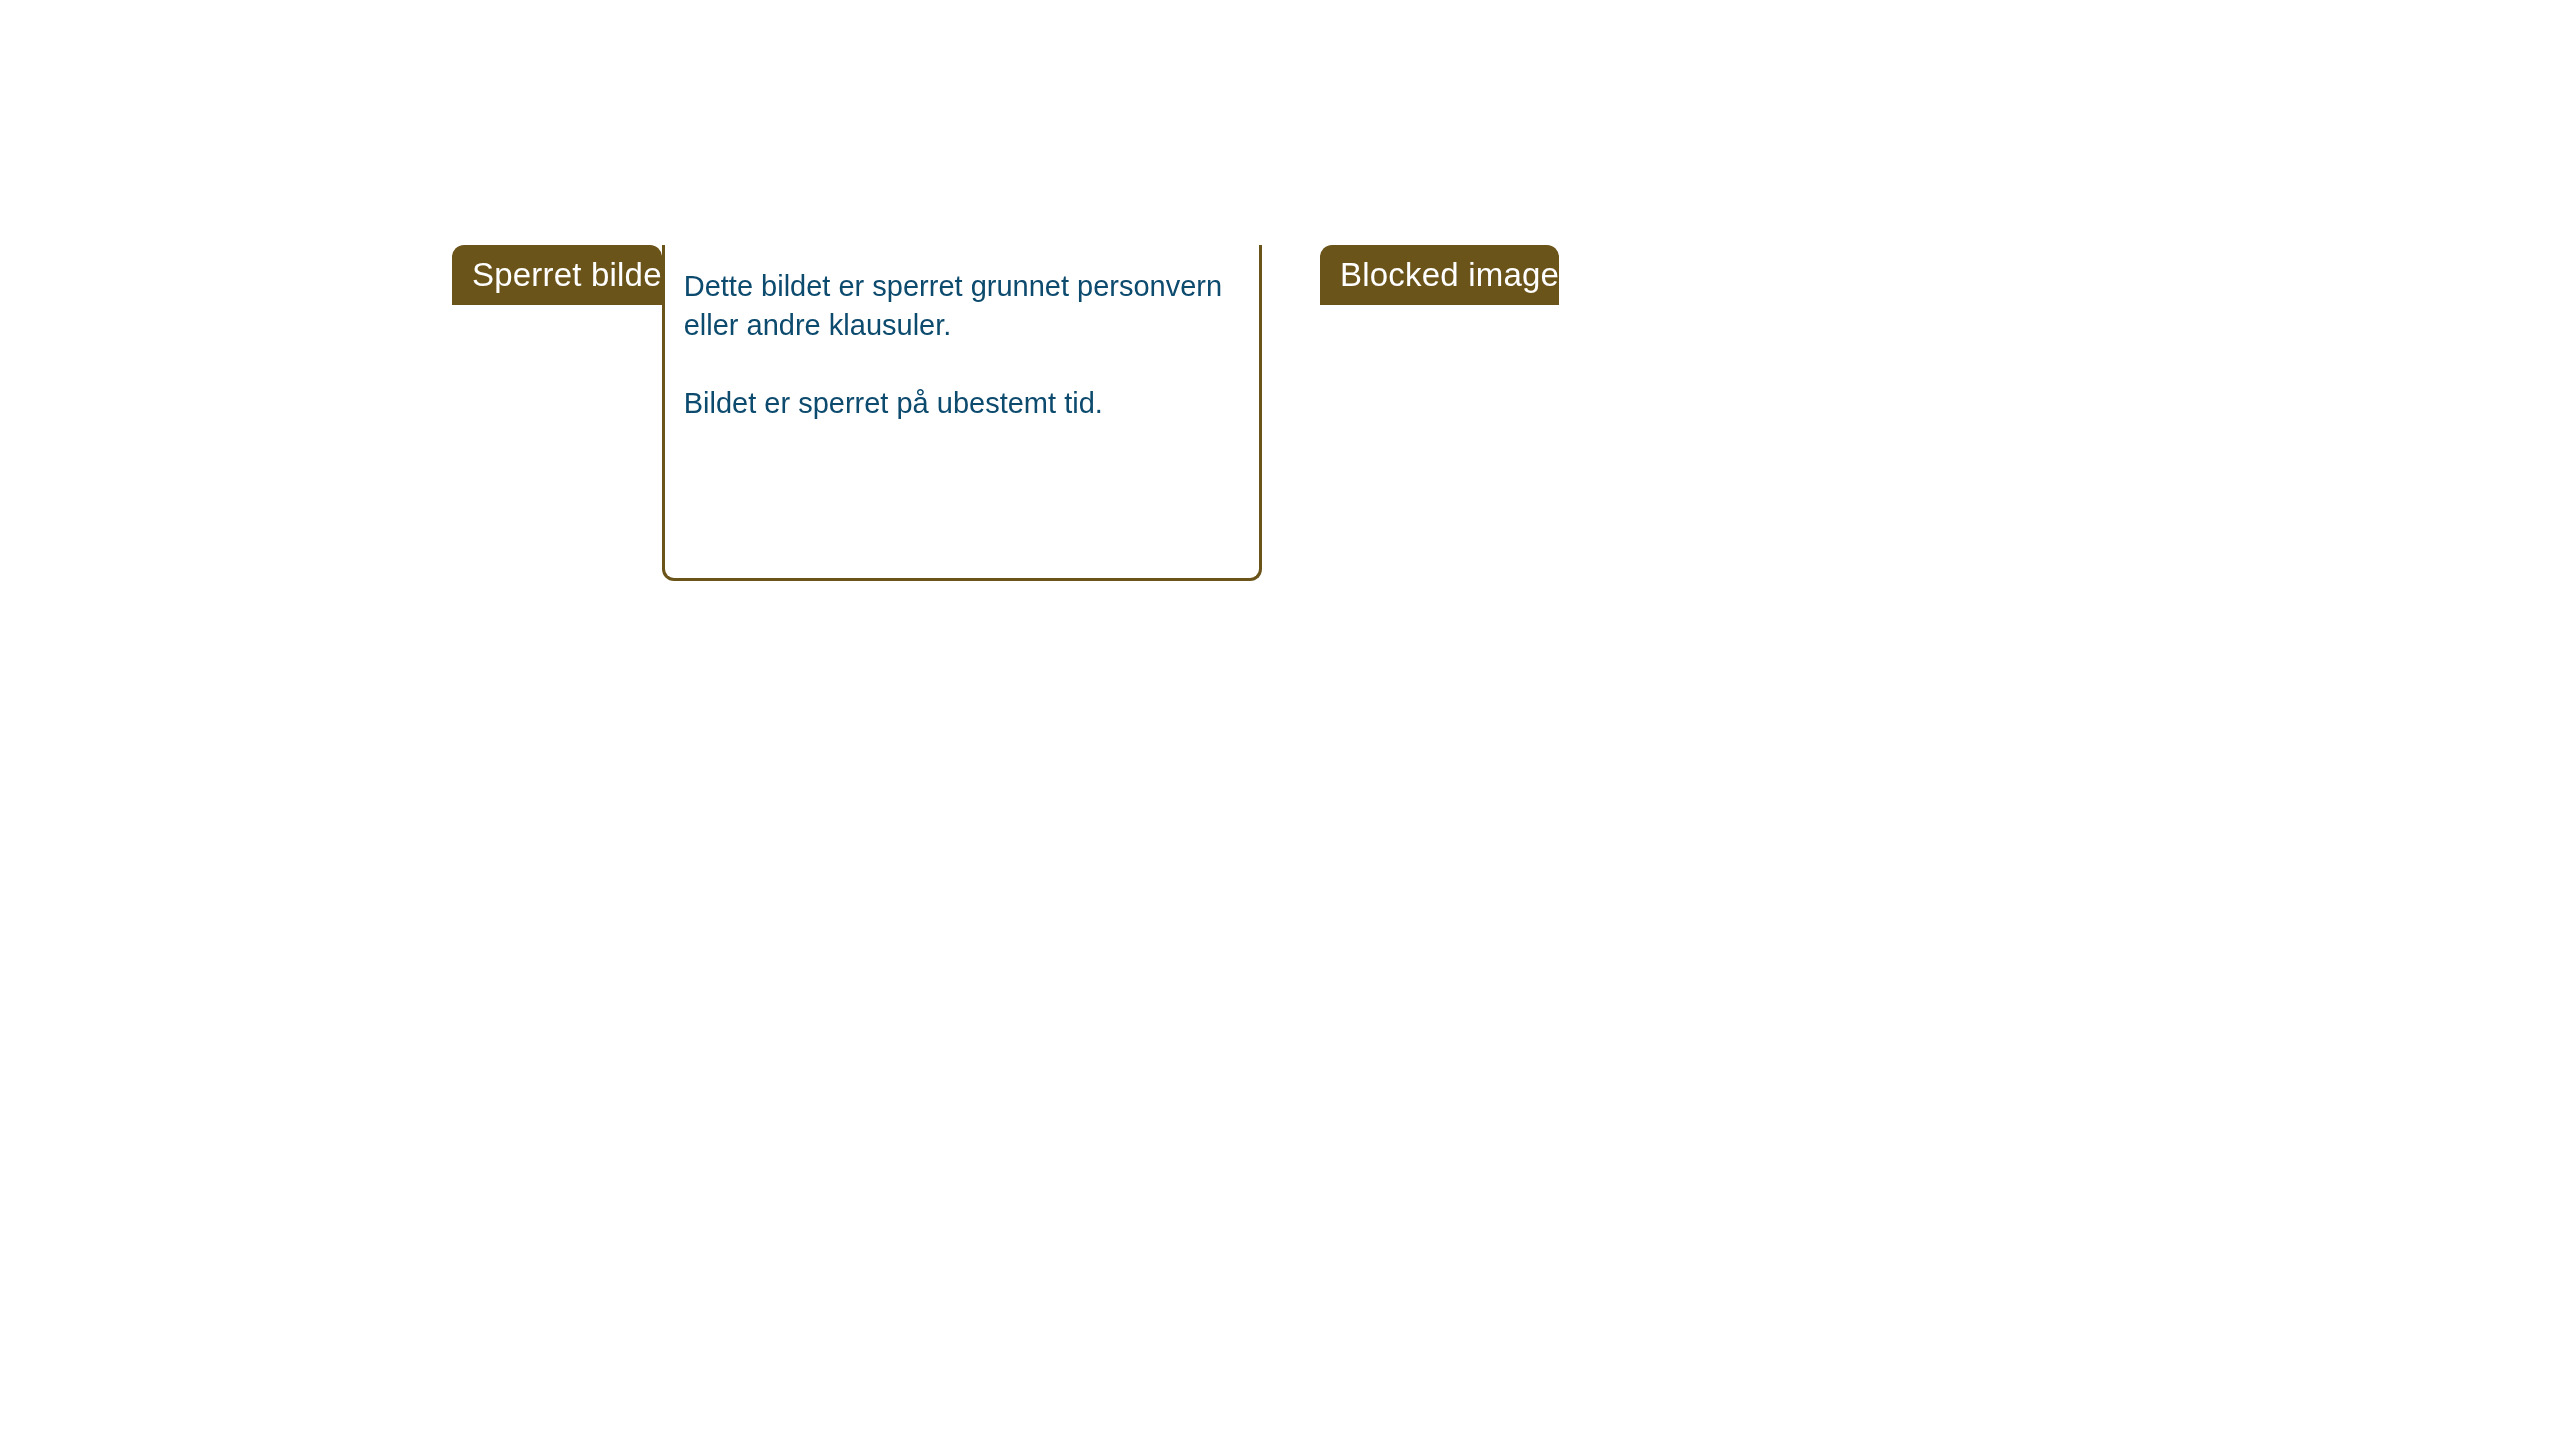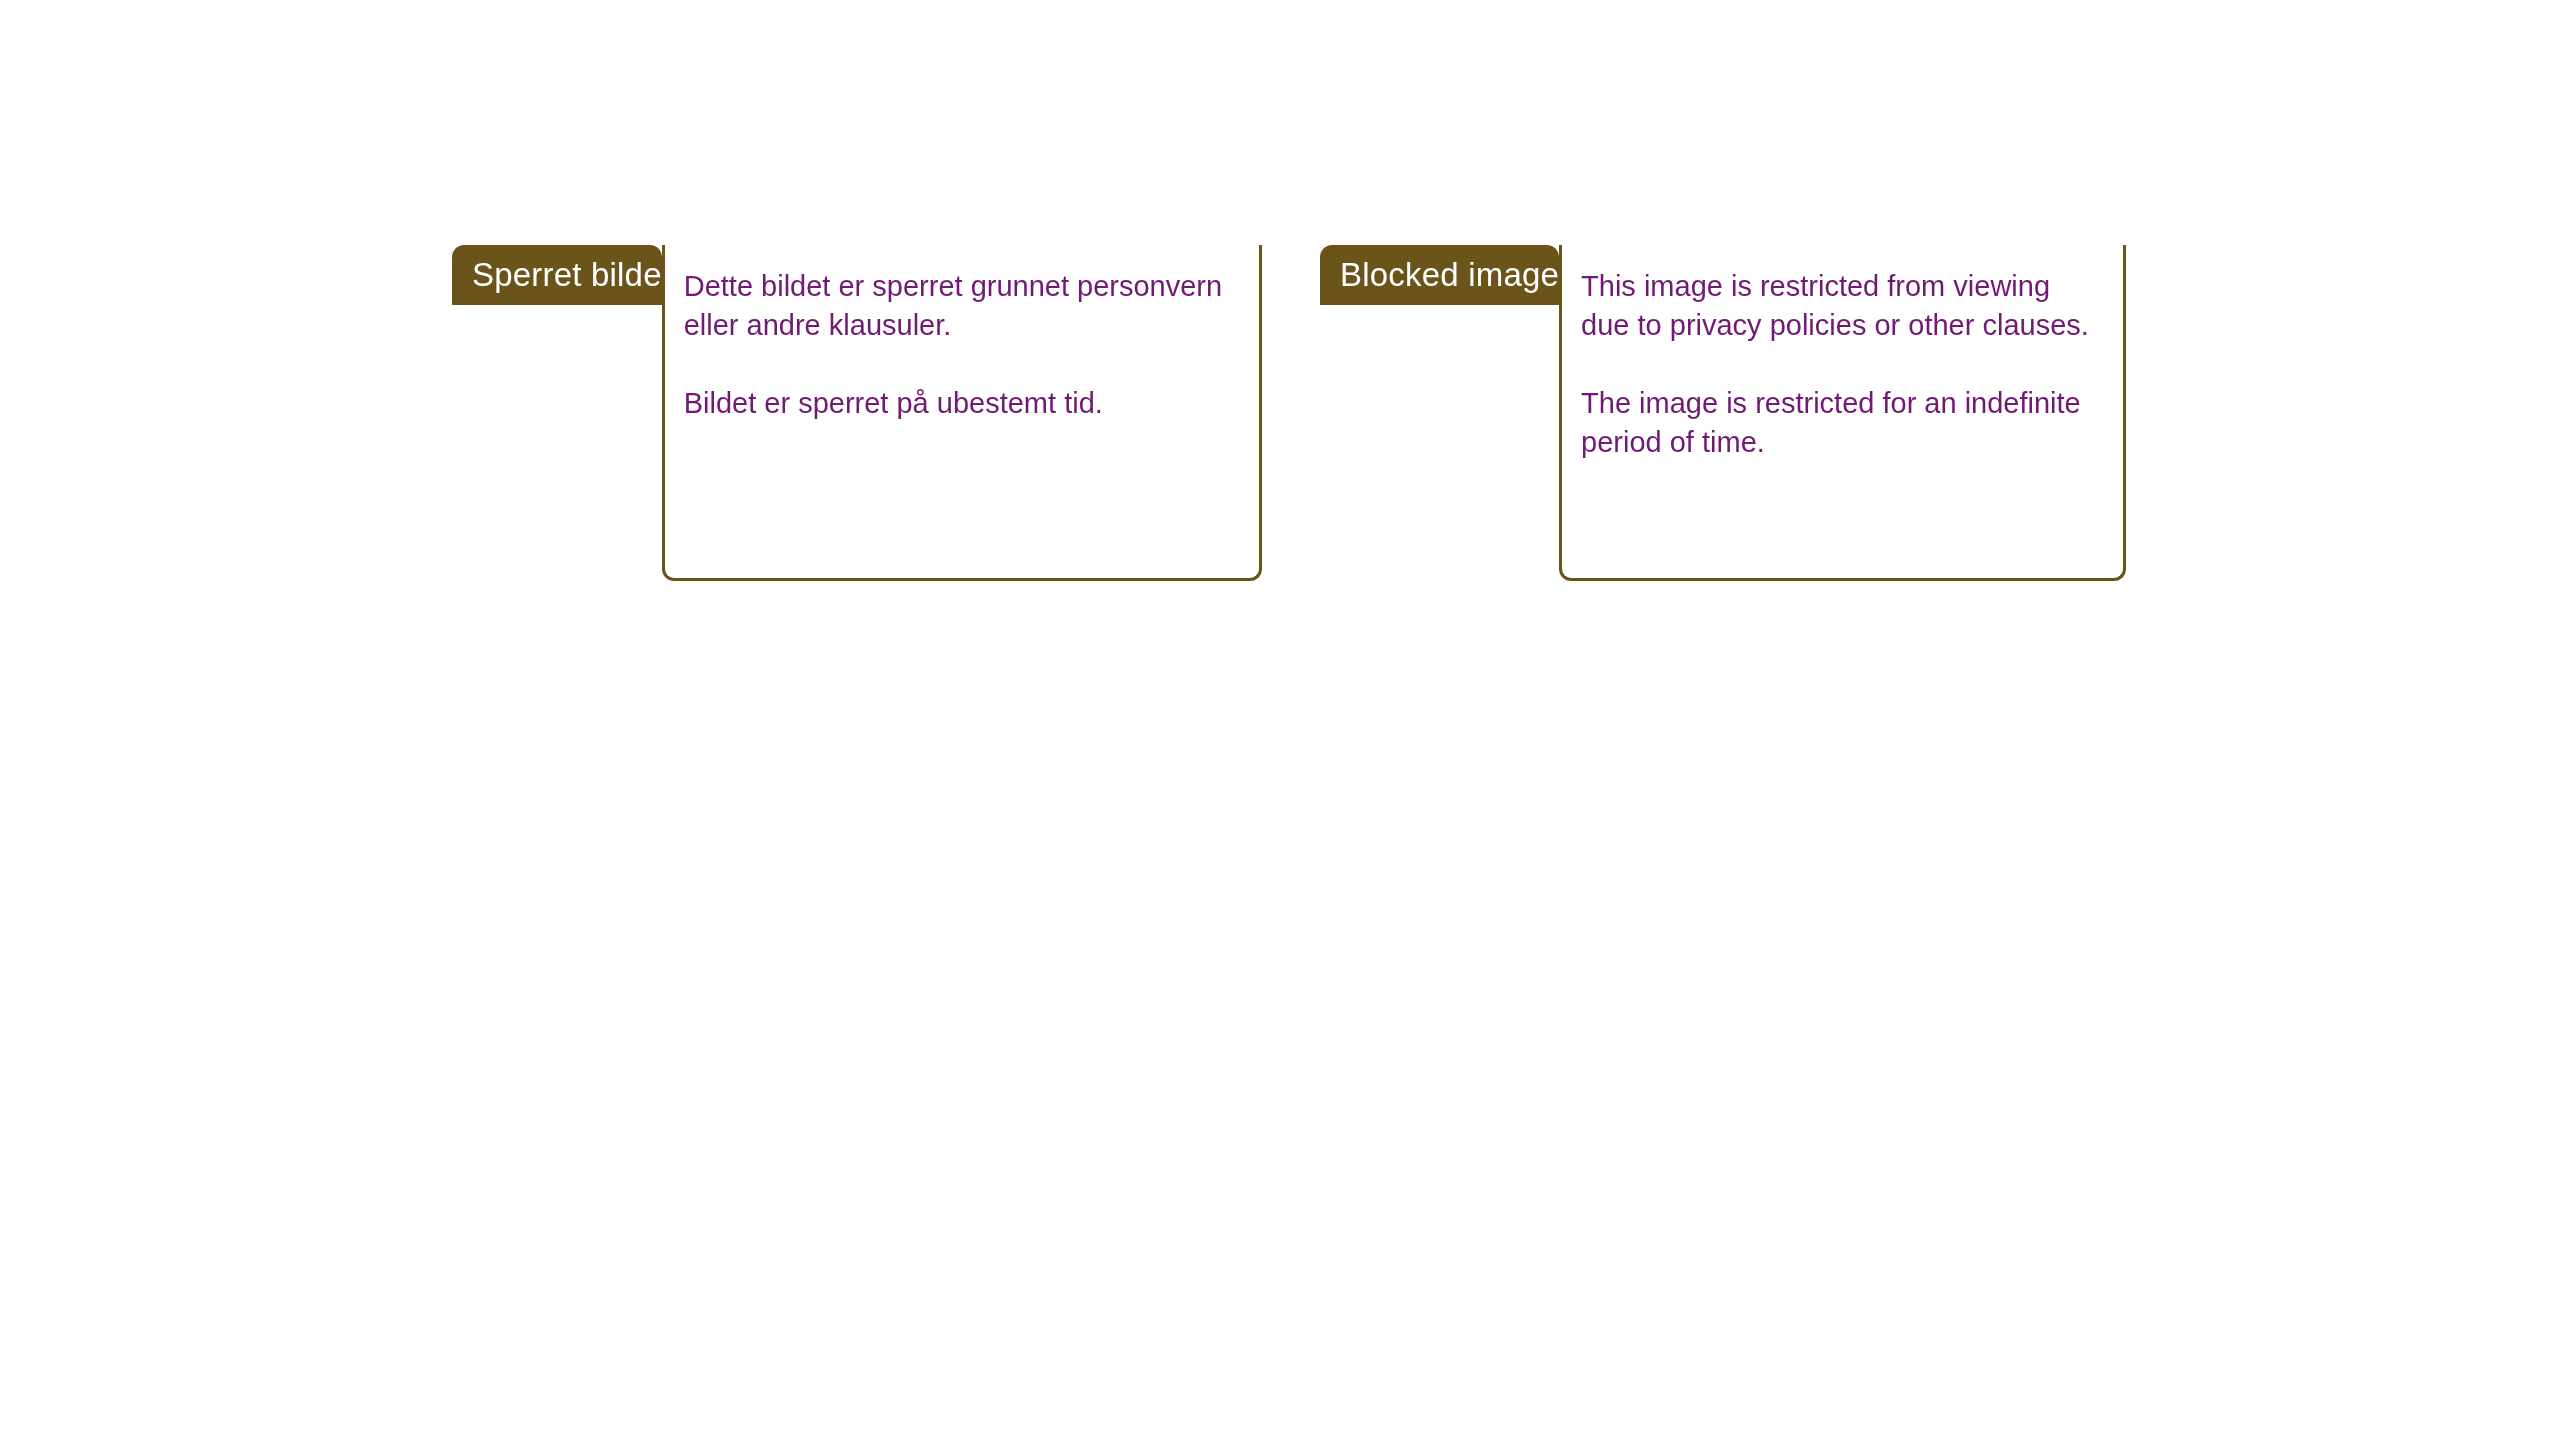--- a/index.html
+++ b/index.html
@@ -71,21 +71,21 @@
     border-left: 3px solid #6b541a;
     border-right: 3px solid #6b541a;
     border-bottom: 3px solid #6b541a;
     border-bottom-left-radius: 12px;
     border-bottom-right-radius: 12px;
     box-sizing: border-box;
     padding: 22px 24px 10px 19px;
   }
 
   .panel-paragraph {
-    color: #701a75;
+    color: #0c4a6e;
     font-size: 29px;
     line-height: 39px;
     font-weight: 400;
     margin: 0;
   }
 
   .panel-paragraph + .panel-paragraph {
     margin-top: 39px;
   }
 </style>
@@ -101,19 +101,15 @@
     <div class="panel-body">
       <p class="panel-paragraph">Dette bildet er sperret grunnet personvern eller andre klausuler.</p>
       <p class="panel-paragraph">Bildet er sperret på ubestemt tid.</p>
     </div>
   </div>
 
   <div class="panel panel-en">
     <div class="panel-header">
       <div class="panel-title">Blocked image</div>
     </div>
-    <div class="panel-body">
-      <p class="panel-paragraph">This image is restricted from viewing due to privacy policies or other clauses.</p>
-      <p class="panel-paragraph">The image is restricted for an indefinite period of time.</p>
-    </div>
   </div>
 
 </div>
 
 </body></html>

